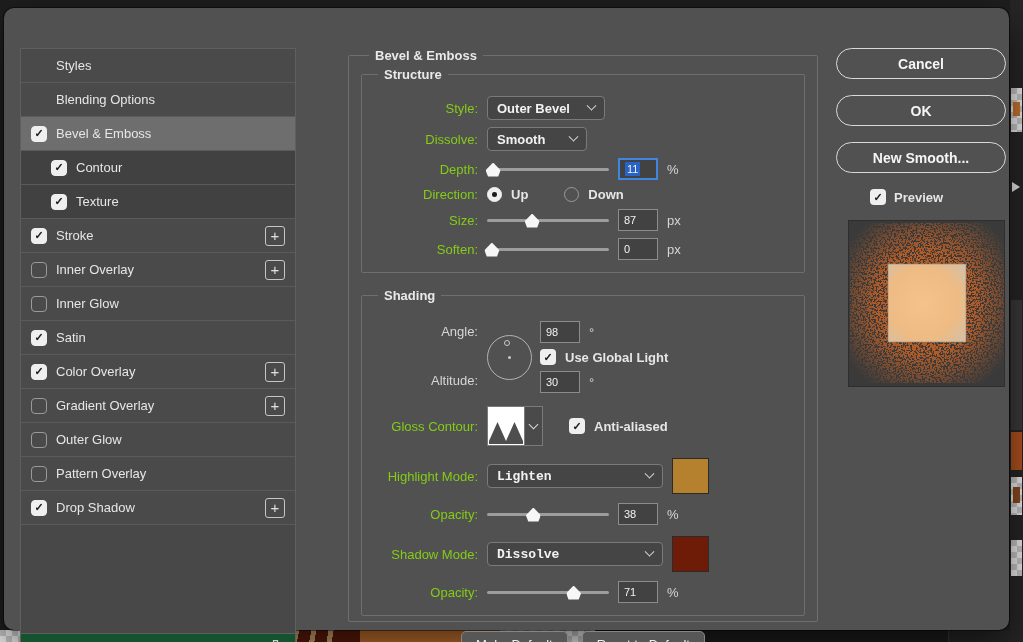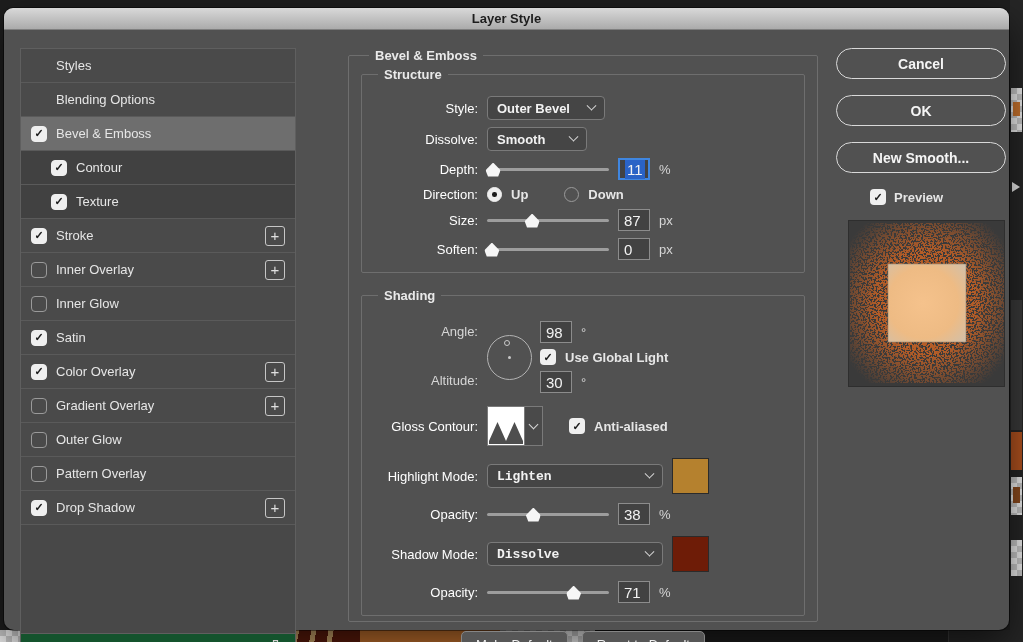--- a/index.html
+++ b/index.html
@@ -44,26 +44,26 @@
   .trash { margin-left:auto; }
 
   
   fieldset { border:1px solid #6e6e6e; border-radius:2px; }
   legend { padding:0 6px; margin-left:8px; font-size:13px; font-weight:700; color:#e9e9e9; }
   .main-fieldset { position:absolute; left:344px; top:40px; width:470px; height:574px; padding:2px 12px 10px; }
   .inner-fs { padding:10px 8px 12px; }
   .fs-structure { margin-top:2px; }
   .fs-shading { margin-top:15px; }
   .frow { display:flex; align-items:center; gap:9px; margin-top:7px; }
-  .flabel { width:108px; text-align:right; color:#ffffff; font-size:13px; flex:0 0 108px; }
+  .flabel { width:108px; text-align:right; color:#84cc16; font-size:13px; flex:0 0 108px; }
   .unit { color:#d6d6d6; font-size:13px; }
   .dd { height:24px; background:#454545; border:1px solid #7a7a7a; border-radius:4px; display:flex; align-items:center; padding:0 9px; color:#f2f2f2; font-size:13px; font-weight:700; }
   .dd .chev { width:7px; height:7px; border-right:1.6px solid #d8d8d8; border-bottom:1.6px solid #d8d8d8; transform:rotate(45deg) translate(-2px,-2px); margin-left:auto; }
   .dd-w116 { width:118px; } .dd-w100 { width:100px; } .dd-w176 { width:176px;font-family:Liberation Mono, monospace; }
-  .vbox { width:32px; height:22px; background:#424242; border:1px solid #8c8c8c; color:#f2f2f2; font-size:15px; display:flex; align-items:center; padding:0 5px; }
+  .vbox { width:40px; height:22px; background:#424242; border:1px solid #8c8c8c; color:#f2f2f2; font-size:11px; display:flex; align-items:center; padding:0 5px; }
   .vbox.focused { border:2px solid #3f86e0; }
   .vbox.focused .sel { background:#2a63c6; padding:1px 2px; }
   .slider { position:relative; width:122px; height:15px; flex:0 0 122px; }
   .slider .track { position:absolute; left:0; right:0; top:6px; height:3px; background:#9d9d9d; border-radius:2px; }
   .slider .thumb { position:absolute; top:1px; width:15px; height:14px; background:#f6f6f6; clip-path:polygon(50% 0,100% 55%,84% 100%,16% 100%,0 55%); transform:translateX(-50%); filter:drop-shadow(0 1px 1px rgba(0,0,0,.4)); }
   .radio { width:15px; height:15px; border-radius:50%; border:1.5px solid #9a9a9a; position:relative; flex:0 0 15px; }
   .radio.on { background:#efefef; border-color:#efefef; }
   .radio.on::after { content:""; position:absolute; inset:4.2px; border-radius:50%; background:#1c1c1c; }
   .rlabel { color:#e6e6e6; font-size:13px; font-weight:700; }
   .fcheck { width:16px; height:16px; border-radius:4px; background:#efefef; display:flex; align-items:center; justify-content:center; color:#1c1c1c; font-size:11px; font-weight:700; flex:0 0 16px; }
@@ -115,23 +115,20 @@
     <div class="tri"></div>
     <div class="thumb" style="top:300px;height:130px;background:#3a3a3a;"></div>
     <div class="thumb" style="top:432px;height:38px;background:#b0521f;"></div>
     <div class="thumb checker" style="top:477px;height:38px;">
         <div style="margin:10px 2px;width:7px;height:16px;background:#8a4a1e;"></div>
       </div>
     <div class="thumb checker" style="top:540px;height:36px;"></div>
   </div>
 
   <div class="dialog">
-    <div class="titlebar">
-      <span>Layer Style</span>
-    </div>
 
     <div class="sidebar">
       <div class="srow">
         <span class="checkbox"></span>
         <span>Styles</span>
 
       </div>
       <div class="srow">
         <span class="checkbox"></span>
         <span>Blending Options</span>

